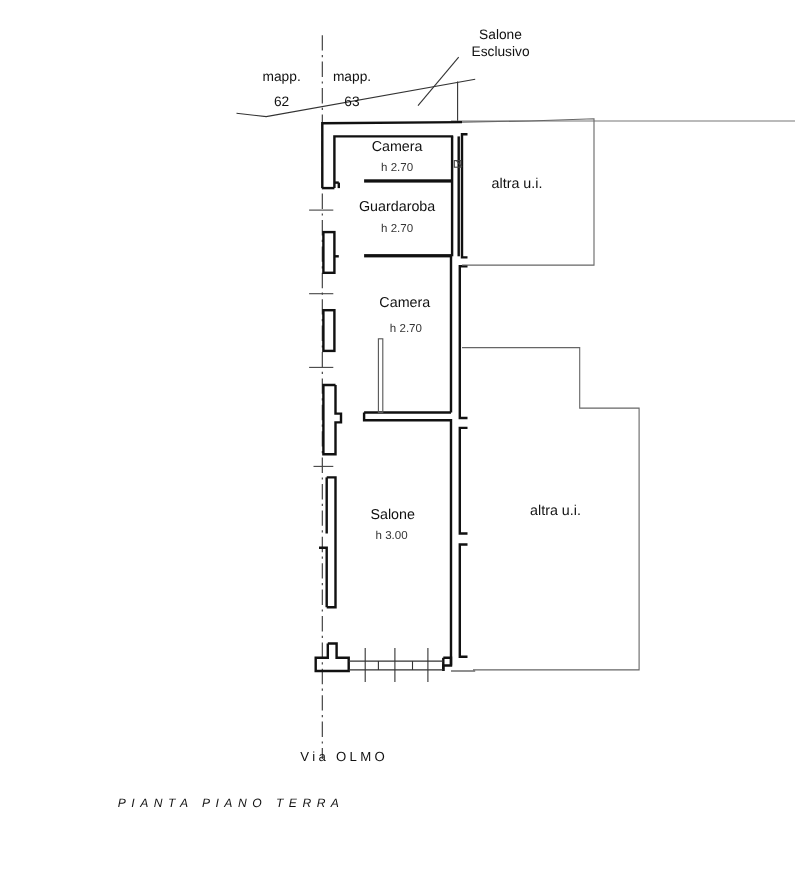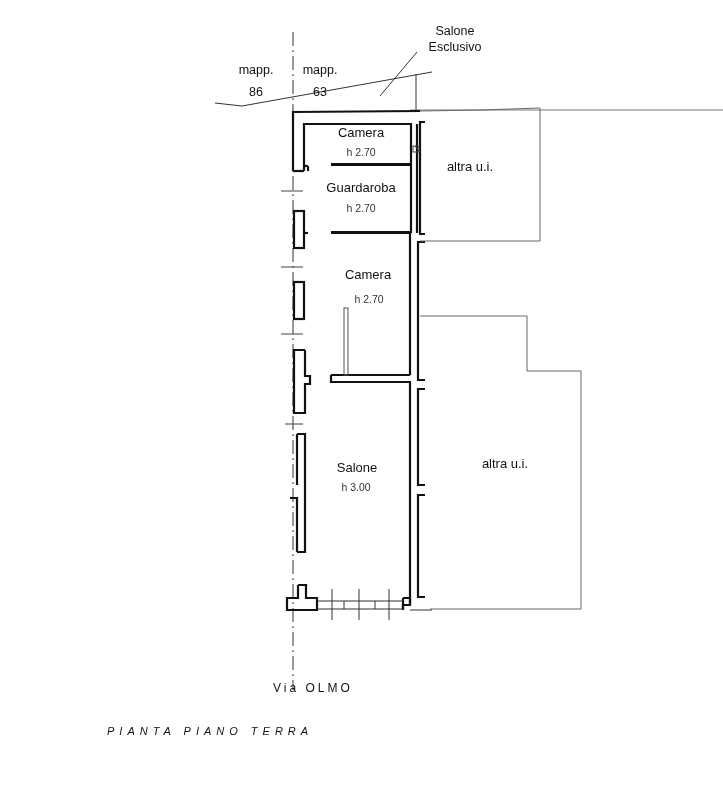--- a/index.html
+++ b/index.html
@@ -92,21 +92,21 @@
   </g>
 
   <g stroke="#666" stroke-width="1" fill="none">
     <polyline points="420,111 481,110 540,108 540,241 420,241"></polyline>
     <polyline points="420,316 527,316 527,371 581,371 581,609 430,609"></polyline>
   </g>
 </svg>
 
 <div class="lbl mapp" style="left:256px; top:39px;">
   <div>mapp.</div>
-  <div>86</div>
+  <div>62</div>
 </div>
 <div class="lbl mapp" style="left:320px; top:39px;">
   <div>mapp.</div>
   <div>63</div>
 </div>
 <div class="lbl cortile" style="left:455px; top:23px;">
   <div>Salone</div>
   <div>Esclusivo</div>
 </div>
 

